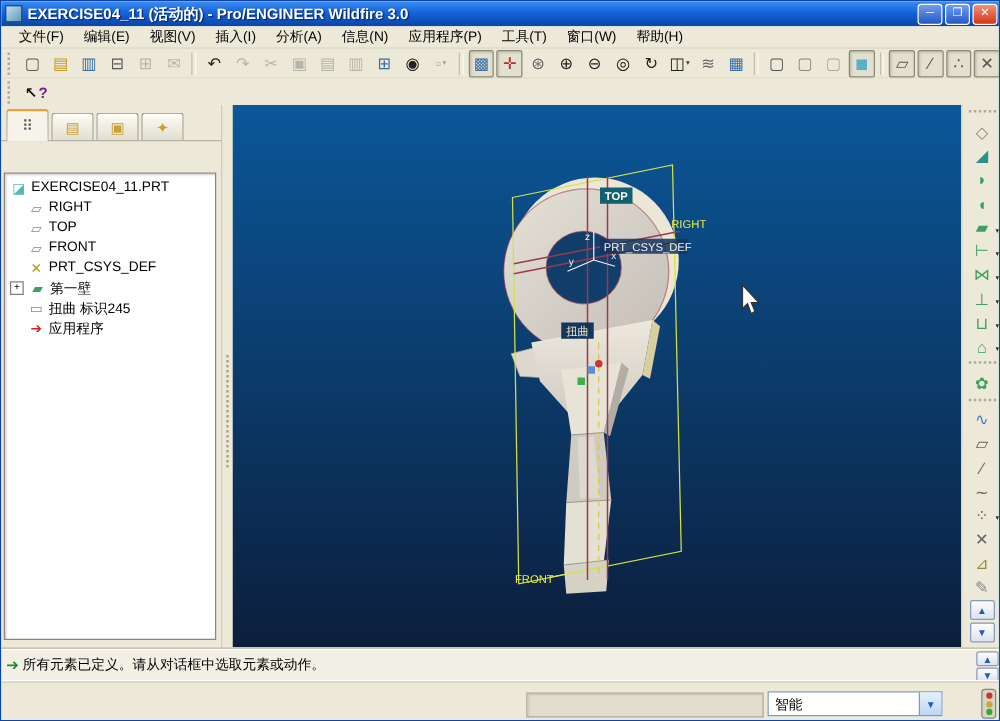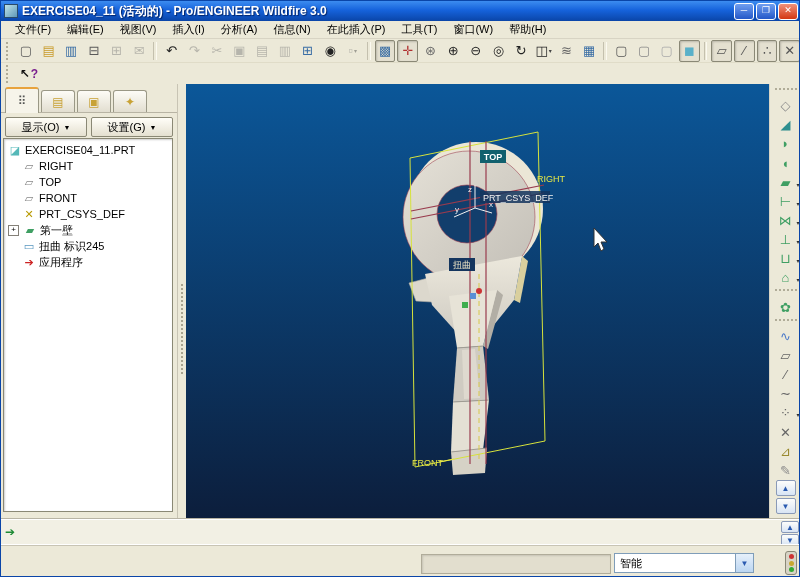--- a/index.html
+++ b/index.html
@@ -111,21 +111,21 @@
     </div>
   </div>
 
   <div class="menubar" id="menubar">
       <div class="menu-item">文件(F)</div>
       <div class="menu-item">编辑(E)</div>
       <div class="menu-item">视图(V)</div>
       <div class="menu-item">插入(I)</div>
       <div class="menu-item">分析(A)</div>
       <div class="menu-item">信息(N)</div>
-      <div class="menu-item">在此插入(P)</div>
+      <div class="menu-item">应用程序(P)</div>
       <div class="menu-item">工具(T)</div>
       <div class="menu-item">窗口(W)</div>
       <div class="menu-item">帮助(H)</div>
     </div>
 
   <div class="toolbar" id="toolbar">
       <div class="grip"></div>
       <div class="tbtn">
         <span style="color: rgb(90, 90, 90);">▢</span>
       </div>
@@ -249,30 +249,20 @@
         <div class="ptab">
           <span style="color: rgb(200, 162, 53);">▤</span>
         </div>
         <div class="ptab">
           <span style="color: rgb(200, 162, 53);">▣</span>
         </div>
         <div class="ptab">
           <span style="color: rgb(200, 162, 53);">✦</span>
         </div>
       </div>
-    <div class="panel-btns">
-      <div class="dbtn">
-        <span>显示(O)</span>
-        <span class="arr">▼</span>
-      </div>
-      <div class="dbtn">
-        <span>设置(G)</span>
-        <span class="arr">▼</span>
-      </div>
-    </div>
     <div class="tree-box" id="modeltree">
         <div class="trow">
           <span class="ticon" style="color: rgb(85, 184, 184);">◪</span>
           <span>EXERCISE04_11.PRT</span>
         </div>
         <div class="trow">
           <div class="indent"></div>
           <span class="ticon" style="color: rgb(136, 136, 136);">▱</span>
           <span>RIGHT</span>
         </div>
@@ -458,20 +448,21 @@
         <span style="color: rgb(138, 138, 138);">✎</span>
       </div>
       <div class="rail-scroll">
         <div class="sc">▲</div>
         <div class="sc">▼</div>
       </div>
     </div>
 
   <div class="msgbar">
     <span class="msg-ic">➔</span>
+    <span>所有元素已定义。请从对话框中选取元素或动作。</span>
     <div class="msg-scroll">
       <div class="sc">▲</div>
       <div class="sc">▼</div>
     </div>
   </div>
 
   <div class="bottombar">
     <div class="cell"></div>
     <div class="combo">
       <span class="val">智能</span>

